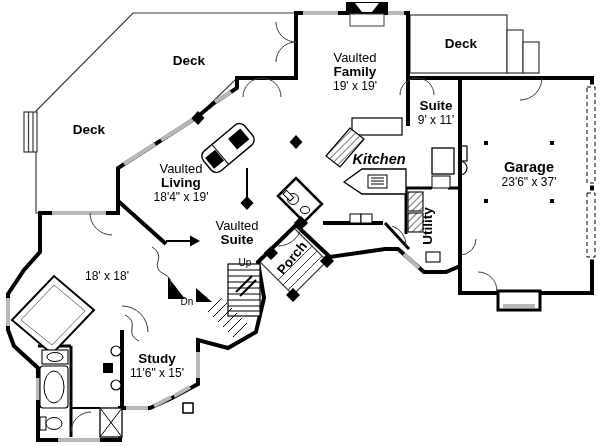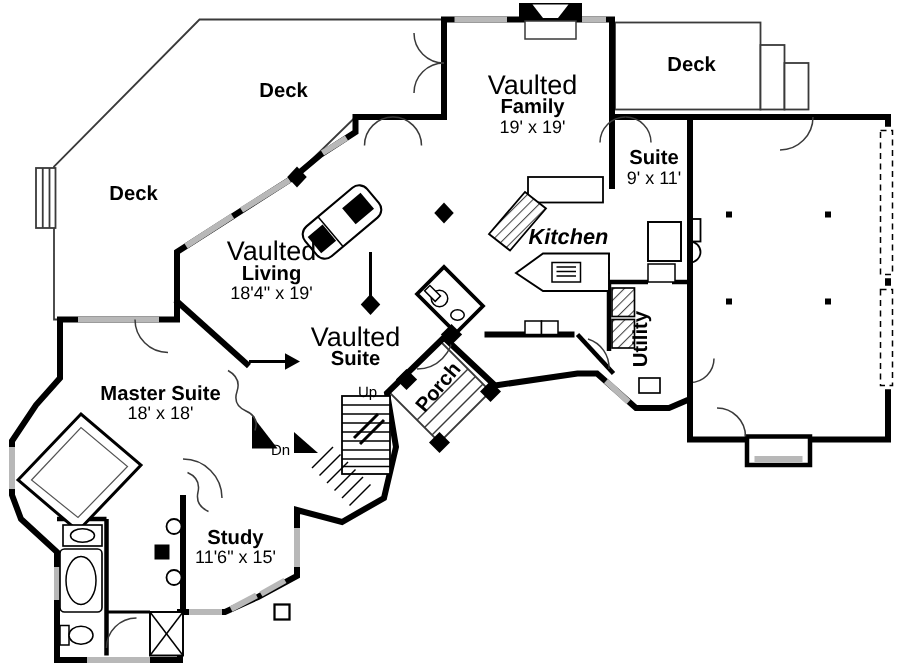--- a/index.html
+++ b/index.html
@@ -3,21 +3,21 @@
 <meta charset="utf-8">
 <style>
   html,body{margin:0;padding:0;background:#ffffff;}
   #plan{position:relative;width:600px;height:446px;background:#fff;overflow:hidden;
         font-family:"Liberation Sans",sans-serif;color:#000;}
   #plan svg{position:absolute;left:0;top:0;}
   .lbl{position:absolute;transform:translate(-50%,-50%);text-align:center;
        white-space:nowrap;line-height:13px;letter-spacing:0px;}
   .nm{font-weight:bold;font-size:13.5px;}
   .nm-lg{font-weight:bold;font-size:14.5px;}
-  .pre{font-weight:normal;font-size:18px;}
+  .pre{font-weight:normal;font-size:13px;}
   .dims{font-weight:normal;font-size:12px;}
   .small{font-weight:normal;font-size:10px;}
   .rot90{transform:translate(-50%,-50%) rotate(-90deg);}
   .rot50{transform:translate(-50%,-50%) rotate(-50deg);}
 </style>
 </head>
 <body>
 
 <div id="plan">
 
@@ -263,35 +263,39 @@
 
 
 <div class="lbl" style="left:181px;top:182px;">
   <span class="pre">Vaulted</span><br>
   <span class="nm">Living</span><br>
   <span class="dims">18'4" x 19'</span>
 </div>
 
 <div class="lbl nm-lg" style="left:379px;top:159px;font-style:italic;">Kitchen</div>
 
+<div class="lbl" style="left:529px;top:174px;">
+  <span class="nm-lg">Garage</span><br>
+  <span class="dims">23'6" x 37'</span>
+</div>
 
 <div class="lbl nm rot90" style="left:427px;top:226px;">Utility</div>
 
 <div class="lbl" style="left:237px;top:232px;">
   <span class="pre">Vaulted</span><br>
   <span class="nm">Suite</span>
 </div>
 
 <div class="lbl small" style="left:245px;top:262px;">Up</div>
 <div class="lbl small" style="left:187px;top:301px;">Dn</div>
 
 <div class="lbl nm rot50" style="left:292px;top:258px;">Porch</div>
 
 <div class="lbl" style="left:107px;top:269px;">
-  <span class="nm">Master Suite</span><br>
+  <br>
   <span class="dims">18' x 18'</span>
 </div>
 
 <div class="lbl" style="left:157px;top:365px;">
   <span class="nm">Study</span><br>
   <span class="dims">11'6" x 15'</span>
 </div>
 
 </div>
 

